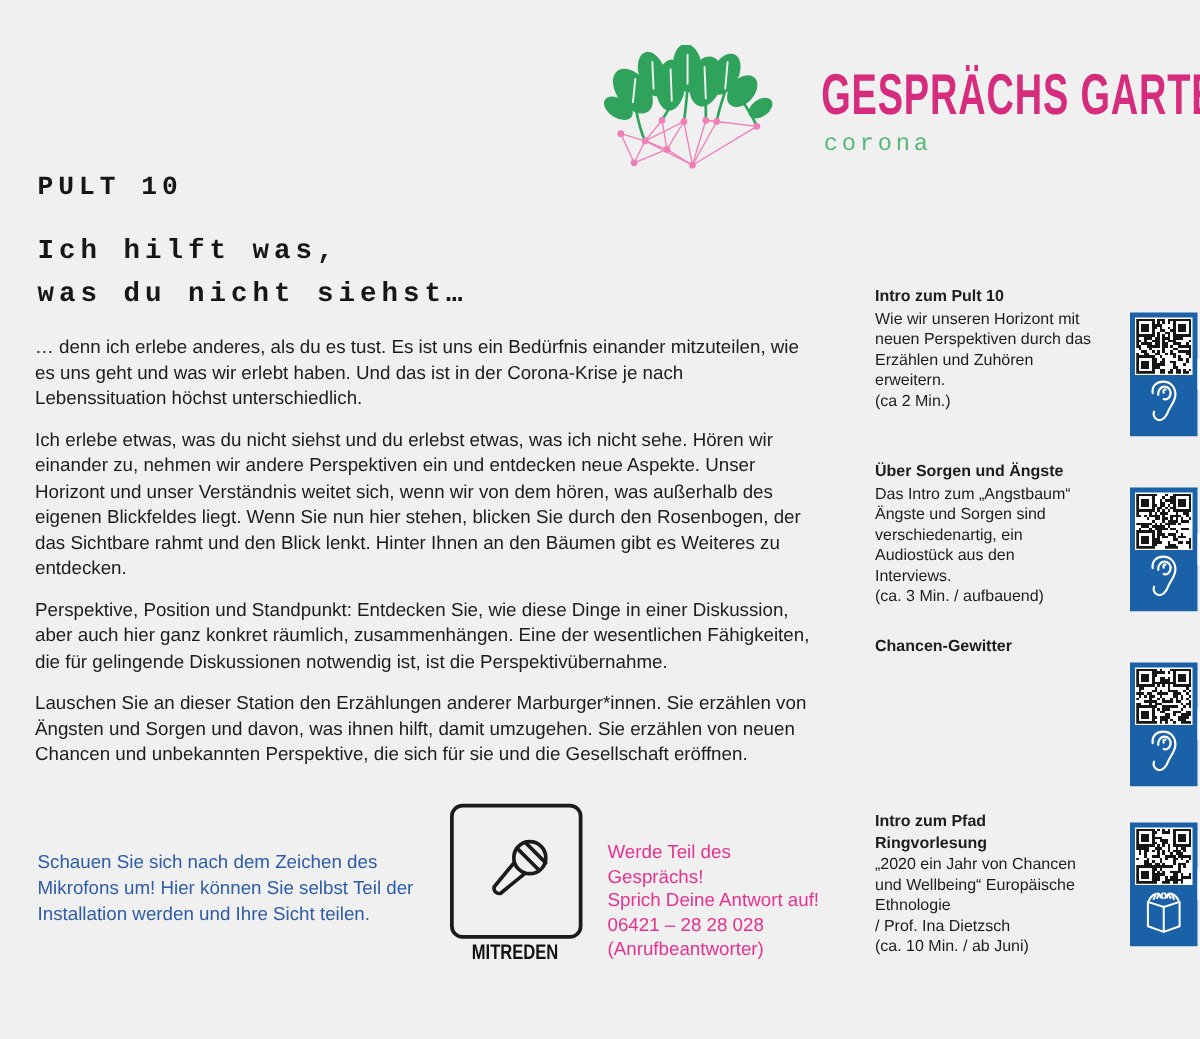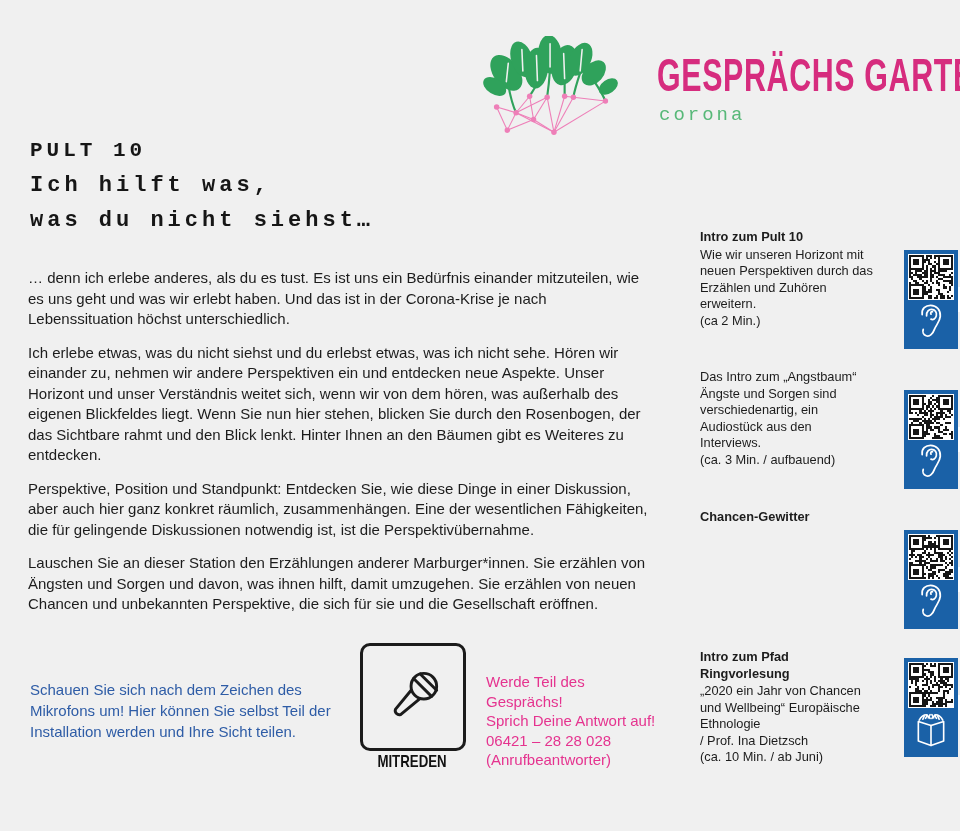--- a/index.html
+++ b/index.html
@@ -10,21 +10,21 @@
   .logo-leaves{position:absolute;left:478px;top:36px;}
   .logo-text{position:absolute;left:657px;top:52px;}
   .logo-title{font-size:46px;line-height:46px;font-weight:bold;color:#d62c7e;letter-spacing:1px;
               transform:scaleX(0.66);transform-origin:left top;white-space:nowrap;}
   .logo-sub{margin-top:6px;padding-left:2px;font-family:"Liberation Mono",monospace;
             font-size:19px;letter-spacing:3px;color:#57b878;}
 
   
   .title-block{position:absolute;left:30px;top:139px;font-family:"Liberation Mono",monospace;
                font-weight:bold;color:#161616;}
-  .station{font-size:21px;letter-spacing:4px;margin-bottom:11px;}
+  .station{font-size:21px;letter-spacing:4px;margin-bottom:26px;}
   .tline{font-size:22px;letter-spacing:4px;margin-bottom:10px;white-space:nowrap;}
 
   
   .body-copy{position:absolute;left:28px;top:268px;width:622px;font-size:15px;line-height:20.5px;color:#1c1c1c;}
   .body-copy p{margin:0 0 13px 0;}
 
   
   .hint-blue{position:absolute;left:30px;top:679px;width:332px;font-size:15px;line-height:21px;color:#2e5ca6;}
   .mic-box{position:absolute;left:360px;top:643px;width:100px;height:102px;border:3px solid #1b1b1b;
            border-radius:10px;display:flex;align-items:center;justify-content:center;background:transparent;}
@@ -419,20 +419,21 @@
                 </g>
               </svg>
           </div>
         </div>
         <div class="badge-label"><span>ZUHÖREN</span></div>
       </div>
     </div>
 
     <div class="section">
       <div class="section-text">
+        <div class="section-title">Über Sorgen und Ängste</div>
         <div class="section-desc">Das Intro zum „Angstbaum“
 Ängste und Sorgen sind verschiedenartig, ein Audiostück aus den Interviews.
 (ca. 3 Min. / aufbauend)</div>
       </div>
       <div class="badge">
         <div class="badge-box">
           <div class="qr">
               <svg class="qr-svg" viewBox="0 0 21 21" fill="#161616">
                 <rect x="0" y="0" width="1" height="1"></rect>
                 <rect x="1" y="0" width="1" height="1"></rect>

